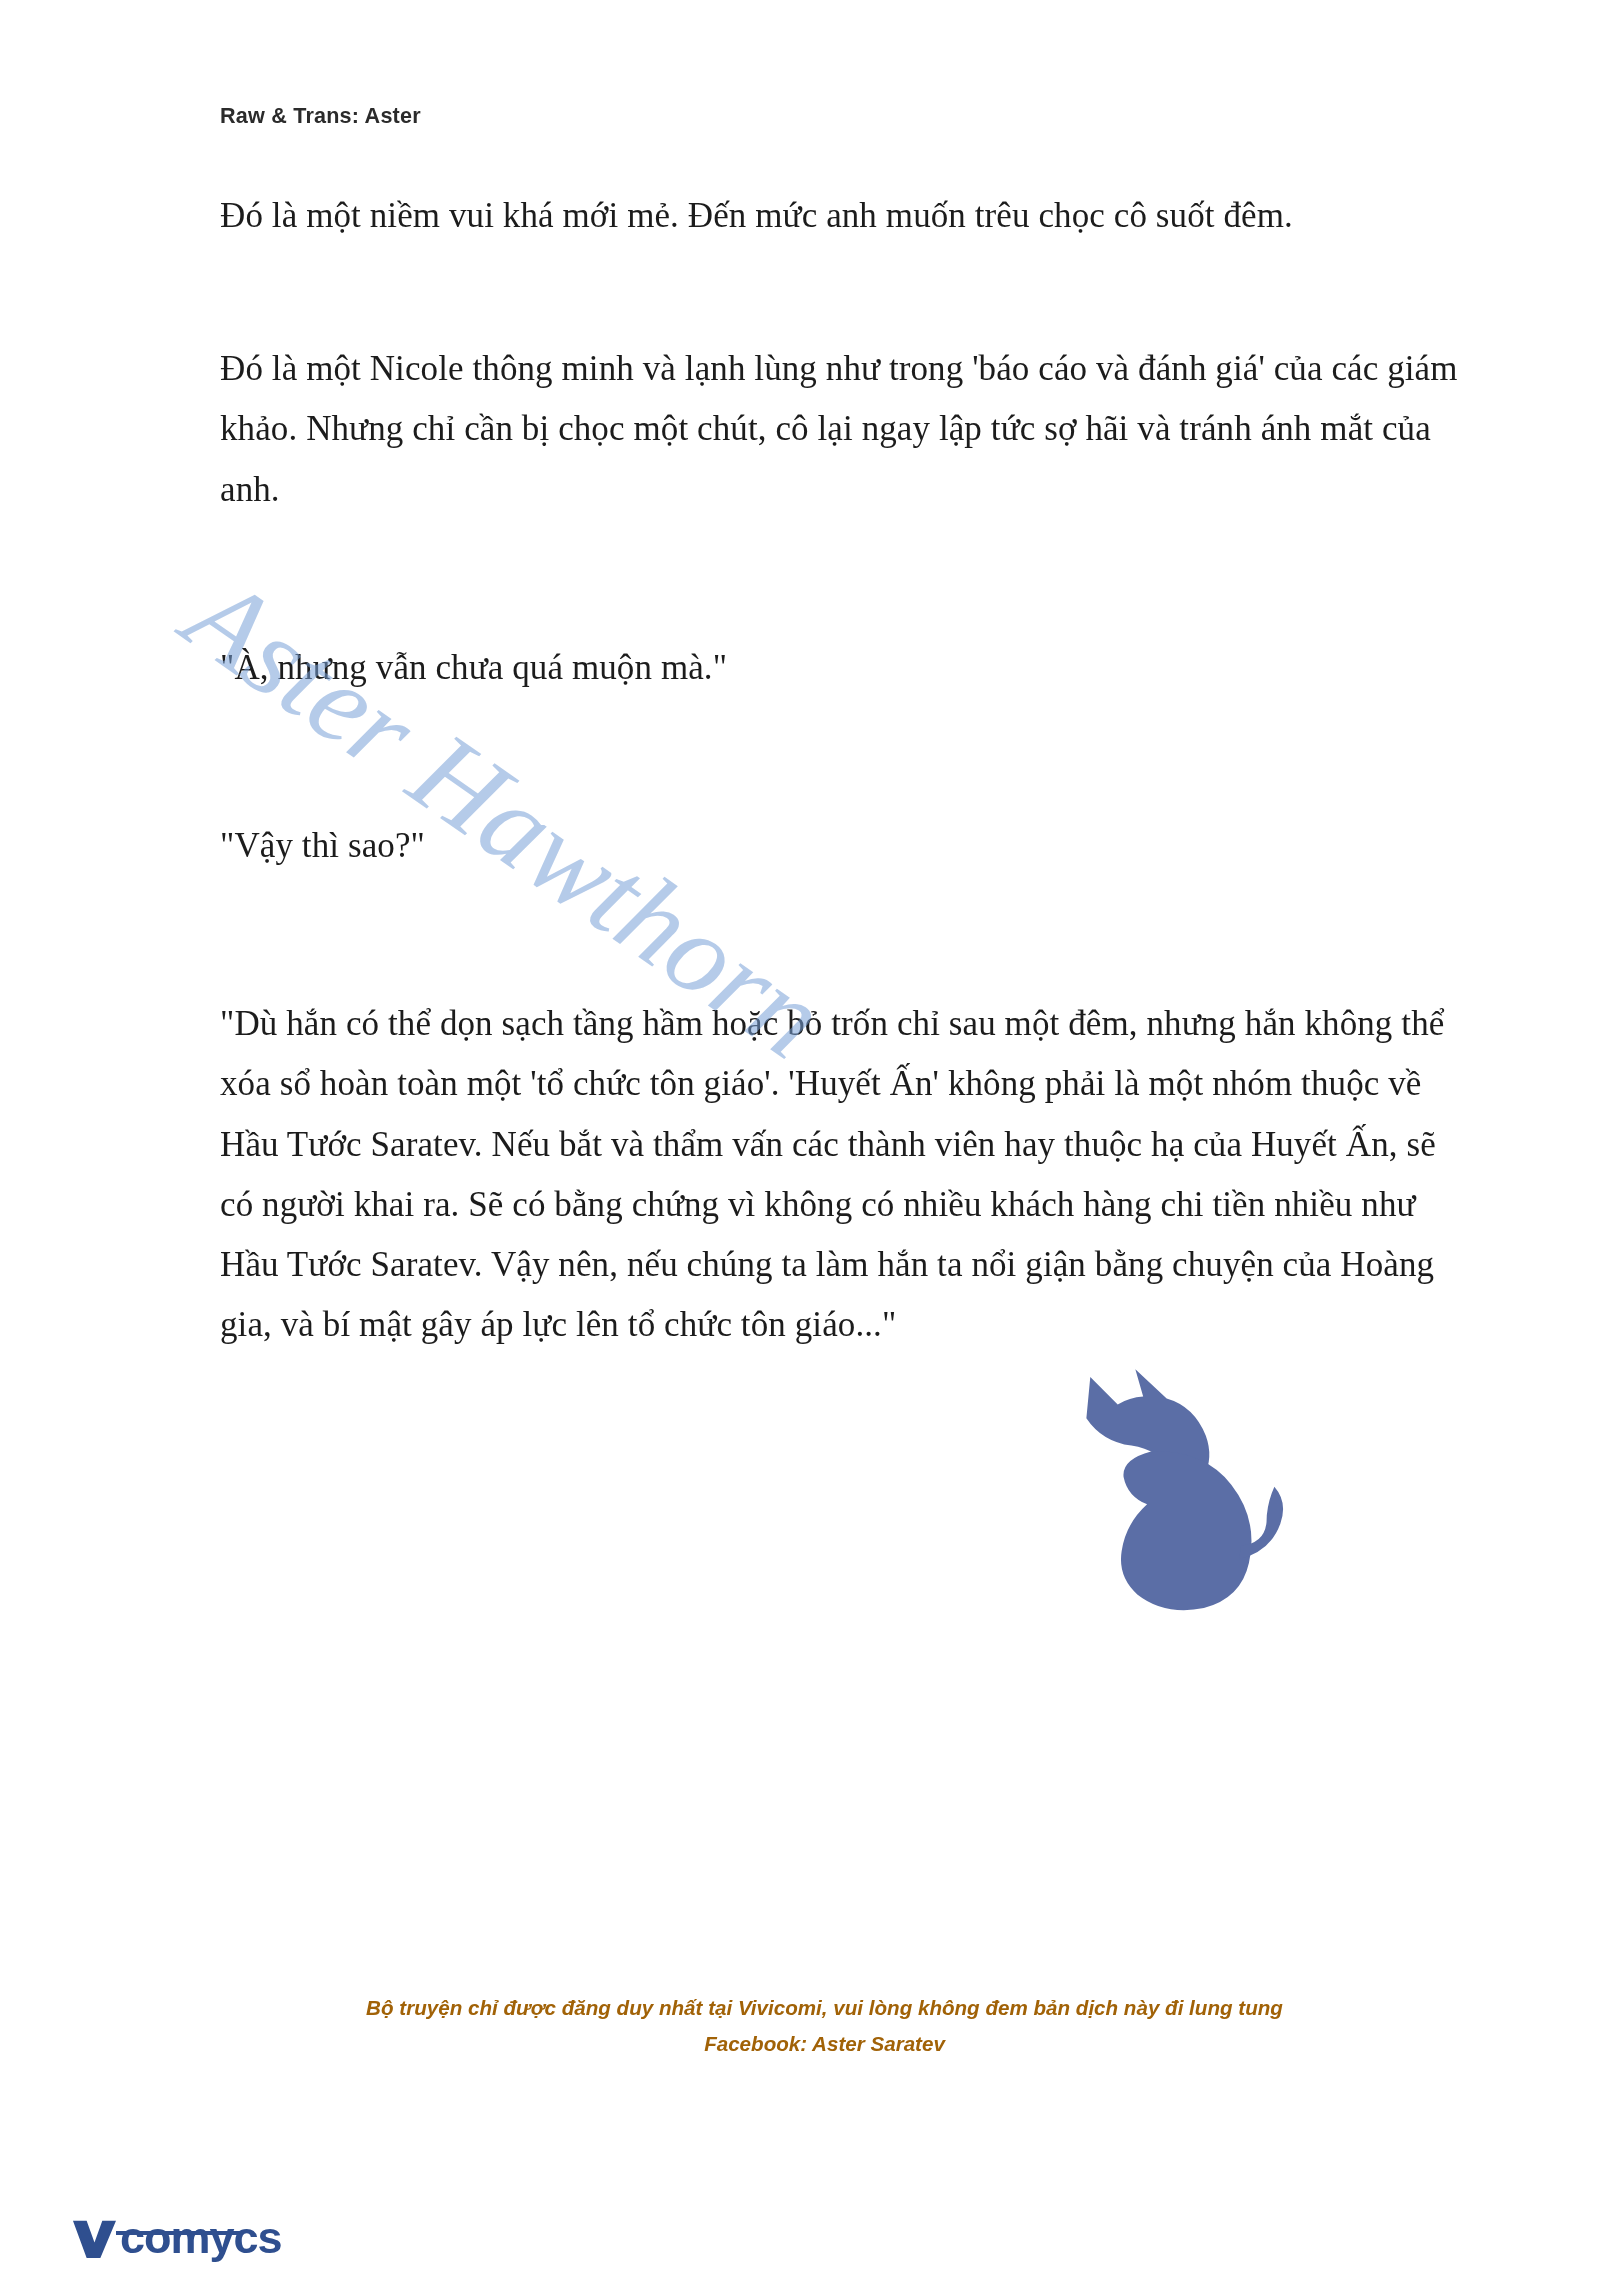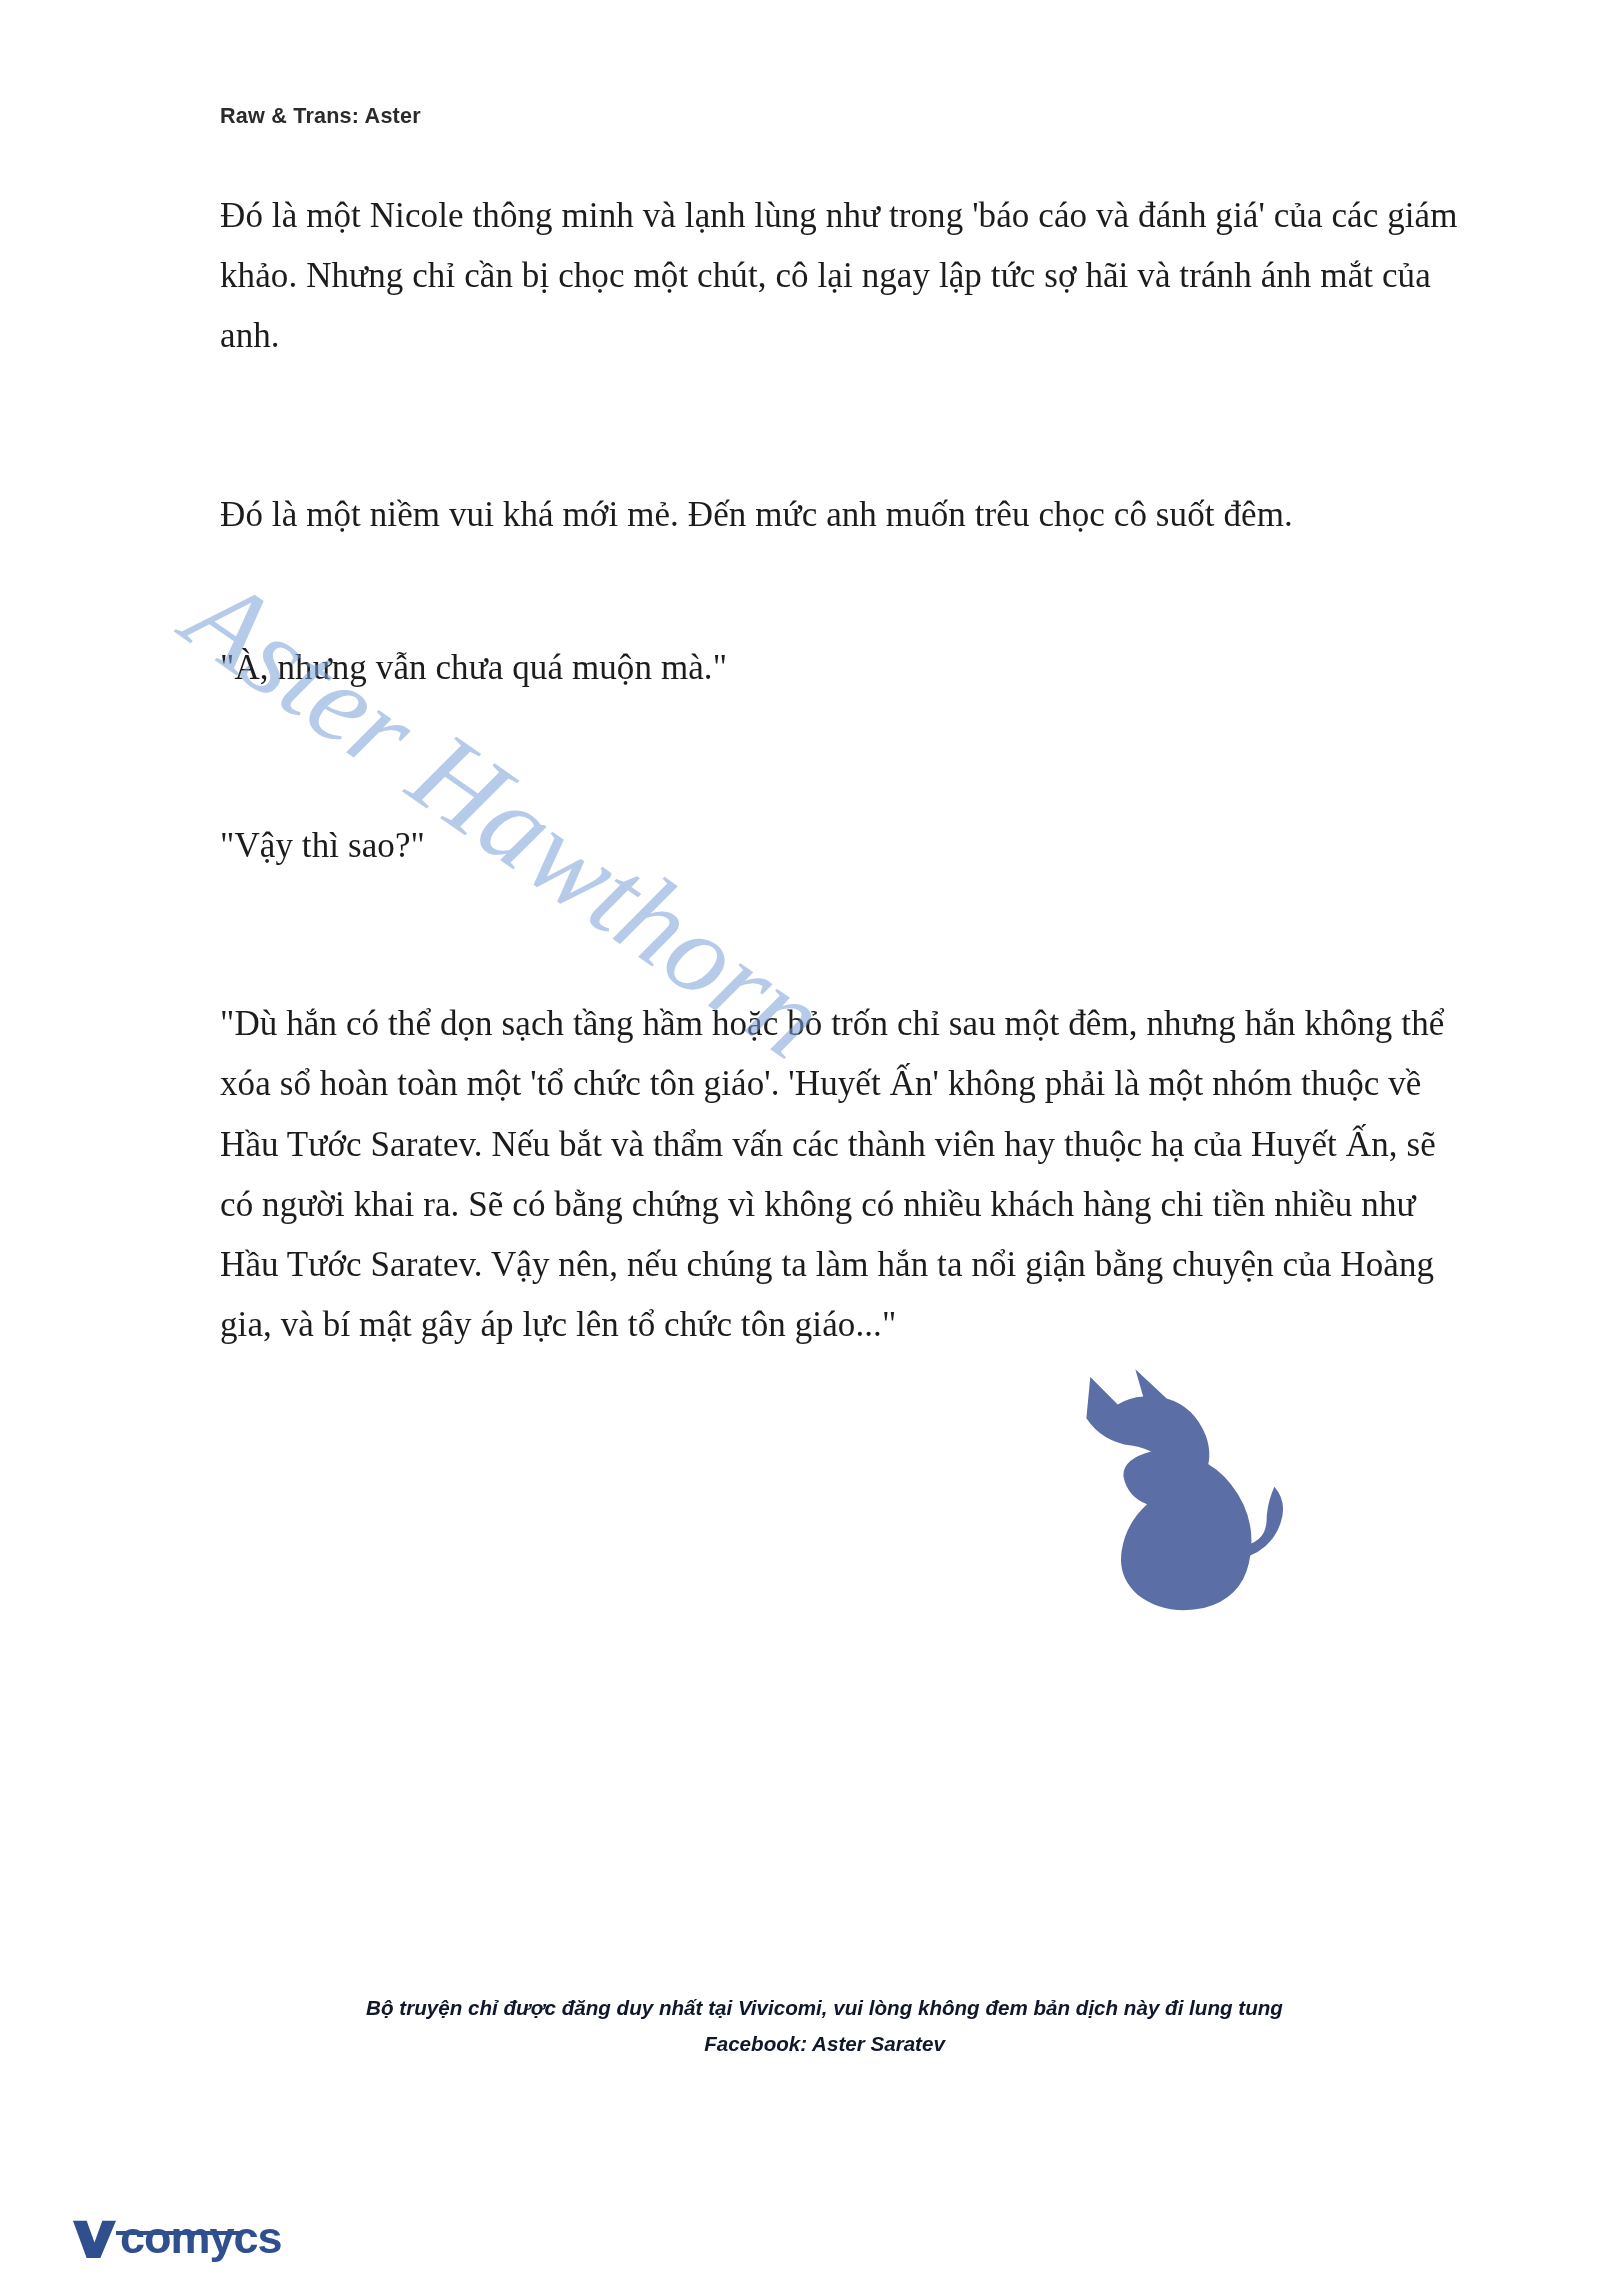--- a/index.html
+++ b/index.html
@@ -81,21 +81,21 @@
   .footer-notes {
     position: absolute;
     left: 0;
     right: 0;
     top: 1990px;
     text-align: center;
     font-family: "Liberation Sans", sans-serif;
     font-style: italic;
     font-weight: 700;
     font-size: 20.6px;
-    color: #0f172a;
+    color: #a16207;
     line-height: 1.75;
   }
   .footer-notes div { padding: 0 39px; }
 
   
   .logo {
     position: absolute;
     left: 43px;
     bottom: 33px;
     display: flex;
@@ -125,22 +125,22 @@
   }
 </style>
 </head>
 <body>
 
 <div class="page">
 
   <div class="header">Raw &amp; Trans: Aster</div>
 
   <div class="content">
+    <p class="para gap-big">Đó là một niềm vui khá mới mẻ. Đến mức anh muốn trêu chọc cô suốt đêm.</p>
     <p class="para gap-huge">Đó là một Nicole thông minh và lạnh lùng như trong 'báo cáo và đánh giá' của các giám khảo. Nhưng chỉ cần bị chọc một chút, cô lại ngay lập tức sợ hãi và tránh ánh mắt của anh.</p>
-    <p class="para gap-big">Đó là một niềm vui khá mới mẻ. Đến mức anh muốn trêu chọc cô suốt đêm.</p>
     <p class="para gap-huge">"À, nhưng vẫn chưa quá muộn mà."</p>
     <p class="para gap-huge">"Vậy thì sao?"</p>
     <p class="para">"Dù hắn có thể dọn sạch tầng hầm hoặc bỏ trốn chỉ sau một đêm, nhưng hắn không thể xóa sổ hoàn toàn một 'tổ chức tôn giáo'. 'Huyết Ấn' không phải là một nhóm thuộc về Hầu Tước Saratev. Nếu bắt và thẩm vấn các thành viên hay thuộc hạ của Huyết Ấn, sẽ có người khai ra. Sẽ có bằng chứng vì không có nhiều khách hàng chi tiền nhiều như Hầu Tước Saratev. Vậy nên, nếu chúng ta làm hắn ta nổi giận bằng chuyện của Hoàng gia, và bí mật gây áp lực lên tổ chức tôn giáo..."</p>
   </div>
 
   <div class="watermark">Aster Hawthorn</div>
 
   <svg class="cat" viewBox="0 0 240 260" aria-hidden="true">
     <g fill="#5b6ea6">
       <path d="M30 52 L34 10 L62 38 Q74 31 88 30 L80 2 L112 32 Q140 40 152 70 Q160 92 150 112 L120 108 Q104 84 76 80 Q46 76 30 52 Z"></path>

